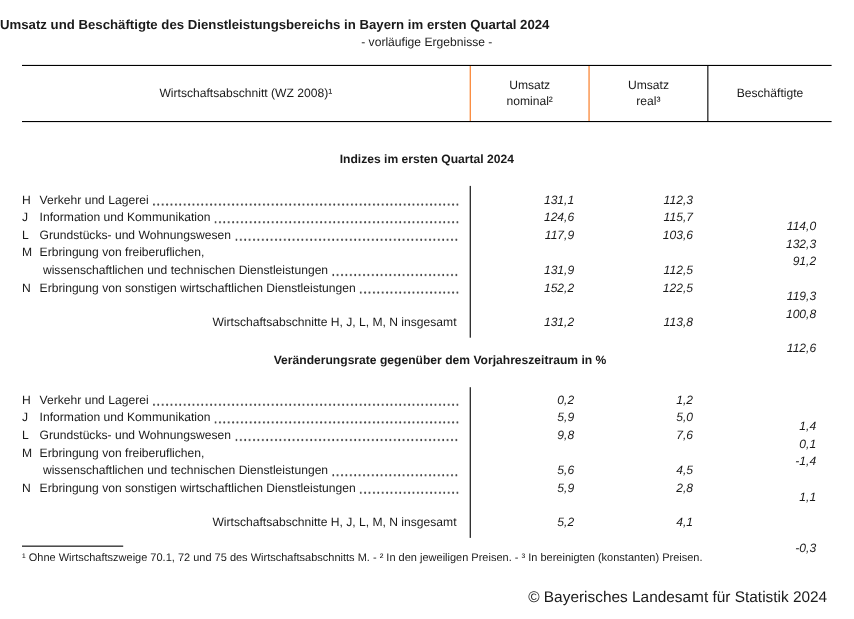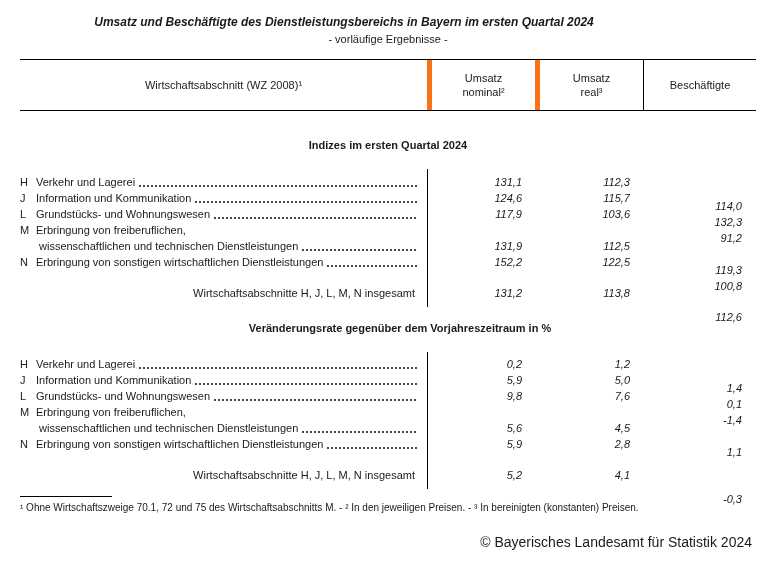--- a/index.html
+++ b/index.html
@@ -7,41 +7,41 @@
     width: 776px; height: 563px;
     background: #ffffff;
     color: #1a1a1a;
     font-family: "Liberation Sans", sans-serif;
     position: relative;
     overflow: hidden;
   }
 
   .doc-title {
     position: absolute; top: 15px; left: 0; width: 688px;
-    text-align: center; font-size: 12px; font-weight: bold; font-style: italic;
+    text-align: left; font-size: 12px; font-weight: bold;
   }
   .doc-subtitle {
     position: absolute; top: 33px; left: 0; width: 776px;
     text-align: center; font-size: 11px;
   }
 
   
   .thead {
     position: absolute; top: 59px; left: 20px;
     width: 736px; height: 52px; box-sizing: border-box;
     border-top: 1px solid #000; border-bottom: 1px solid #000;
     display: flex; font-size: 11px;
   }
   .thead-c {
     display: flex; flex-direction: column;
     align-items: center; justify-content: center;
     line-height: 14px; box-sizing: border-box; text-align: center;
   }
   .thead-c1 { width: 407px; }
-  .thead-c2, .thead-c3 { width: 108px; border-left: 5px solid #f97316; }
+  .thead-c2, .thead-c3 { width: 108px; border-left: 1px solid #f97316; }
   .thead-c4 { width: 113px; border-left: 1px solid #000; }
 
   
   .section-title {
     position: absolute; left: 0; width: 776px;
     text-align: center; font-size: 11px; font-weight: bold;
   }
   #s1-title { top: 139px; }
   #s2-title { top: 322px; padding-left: 12px; }
 

